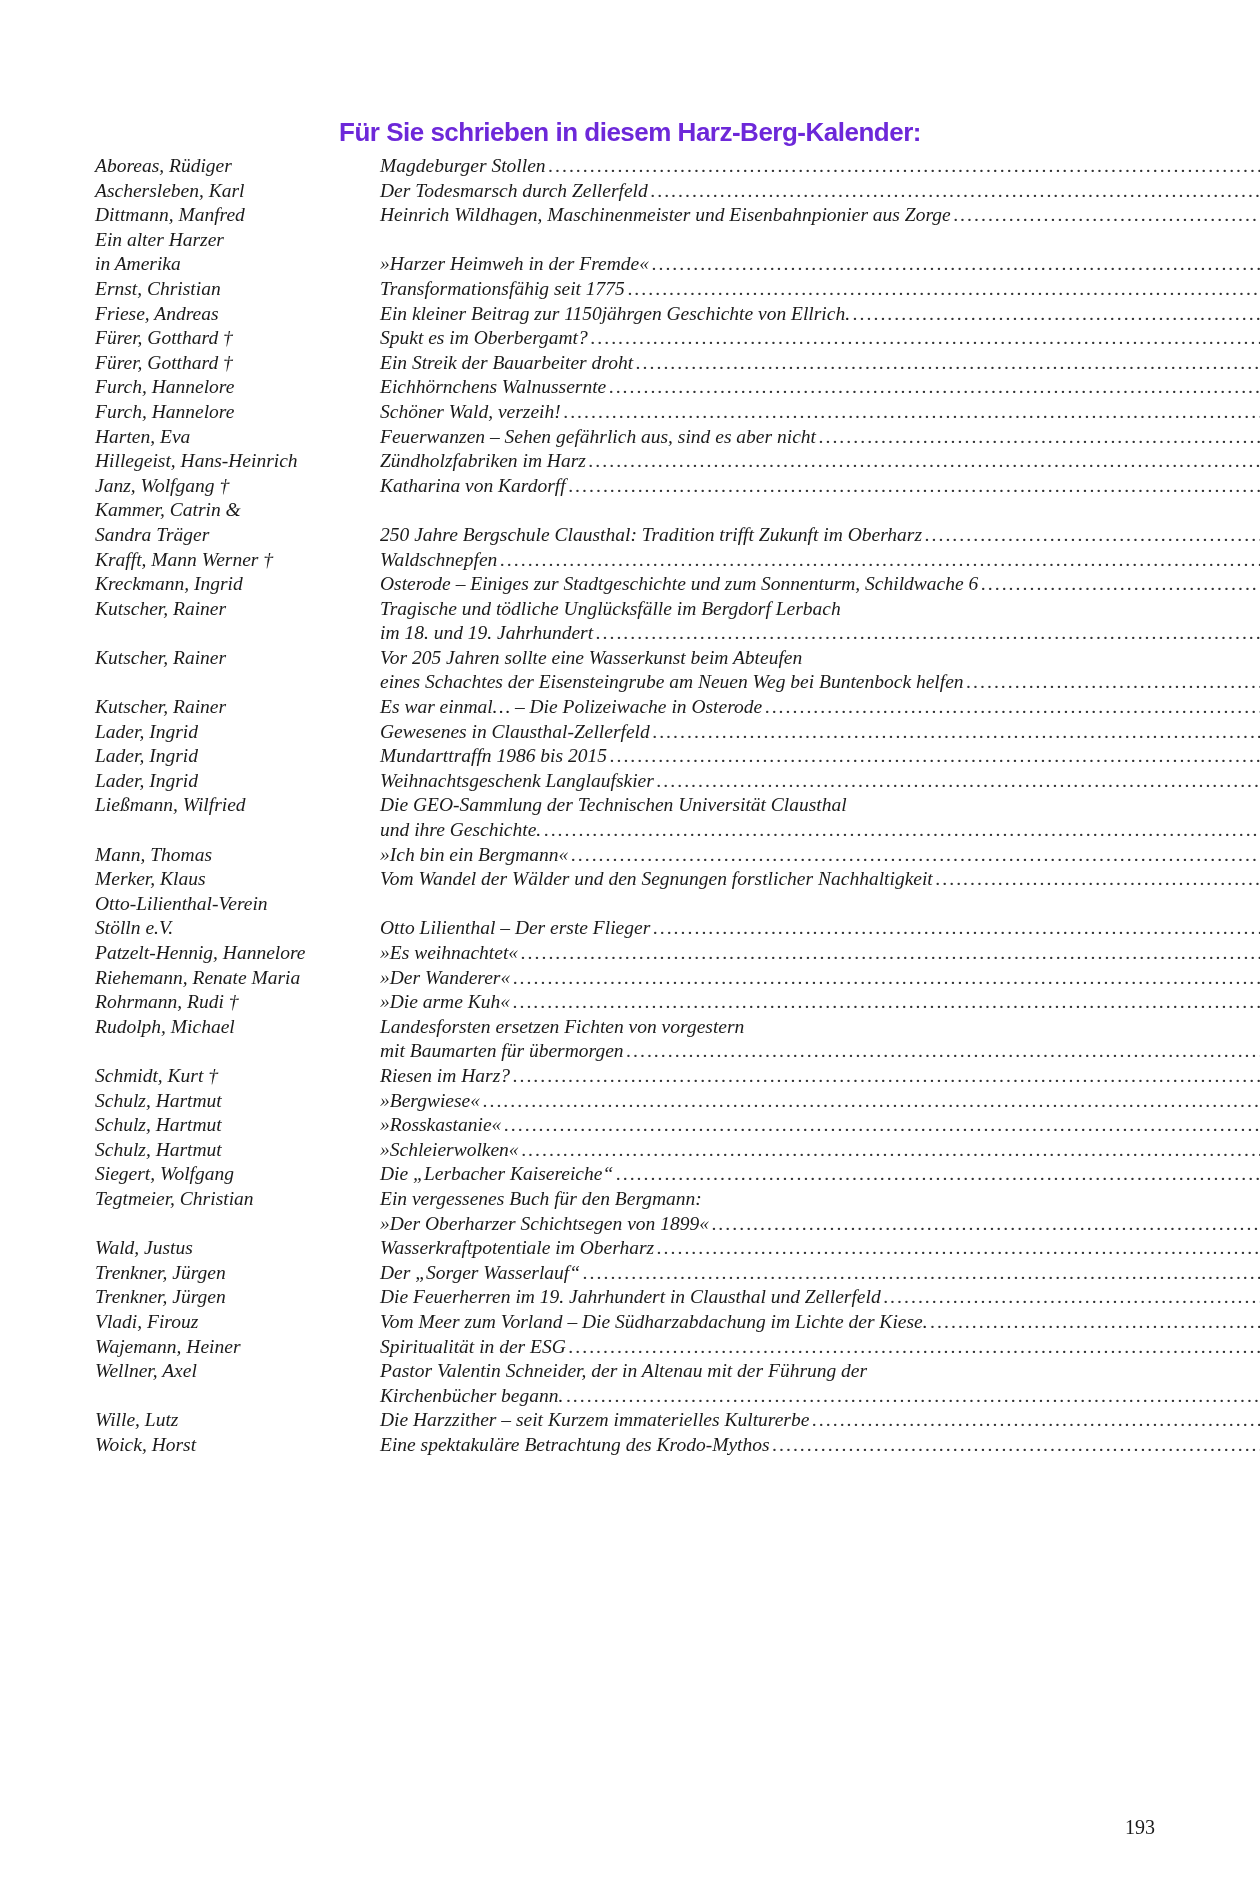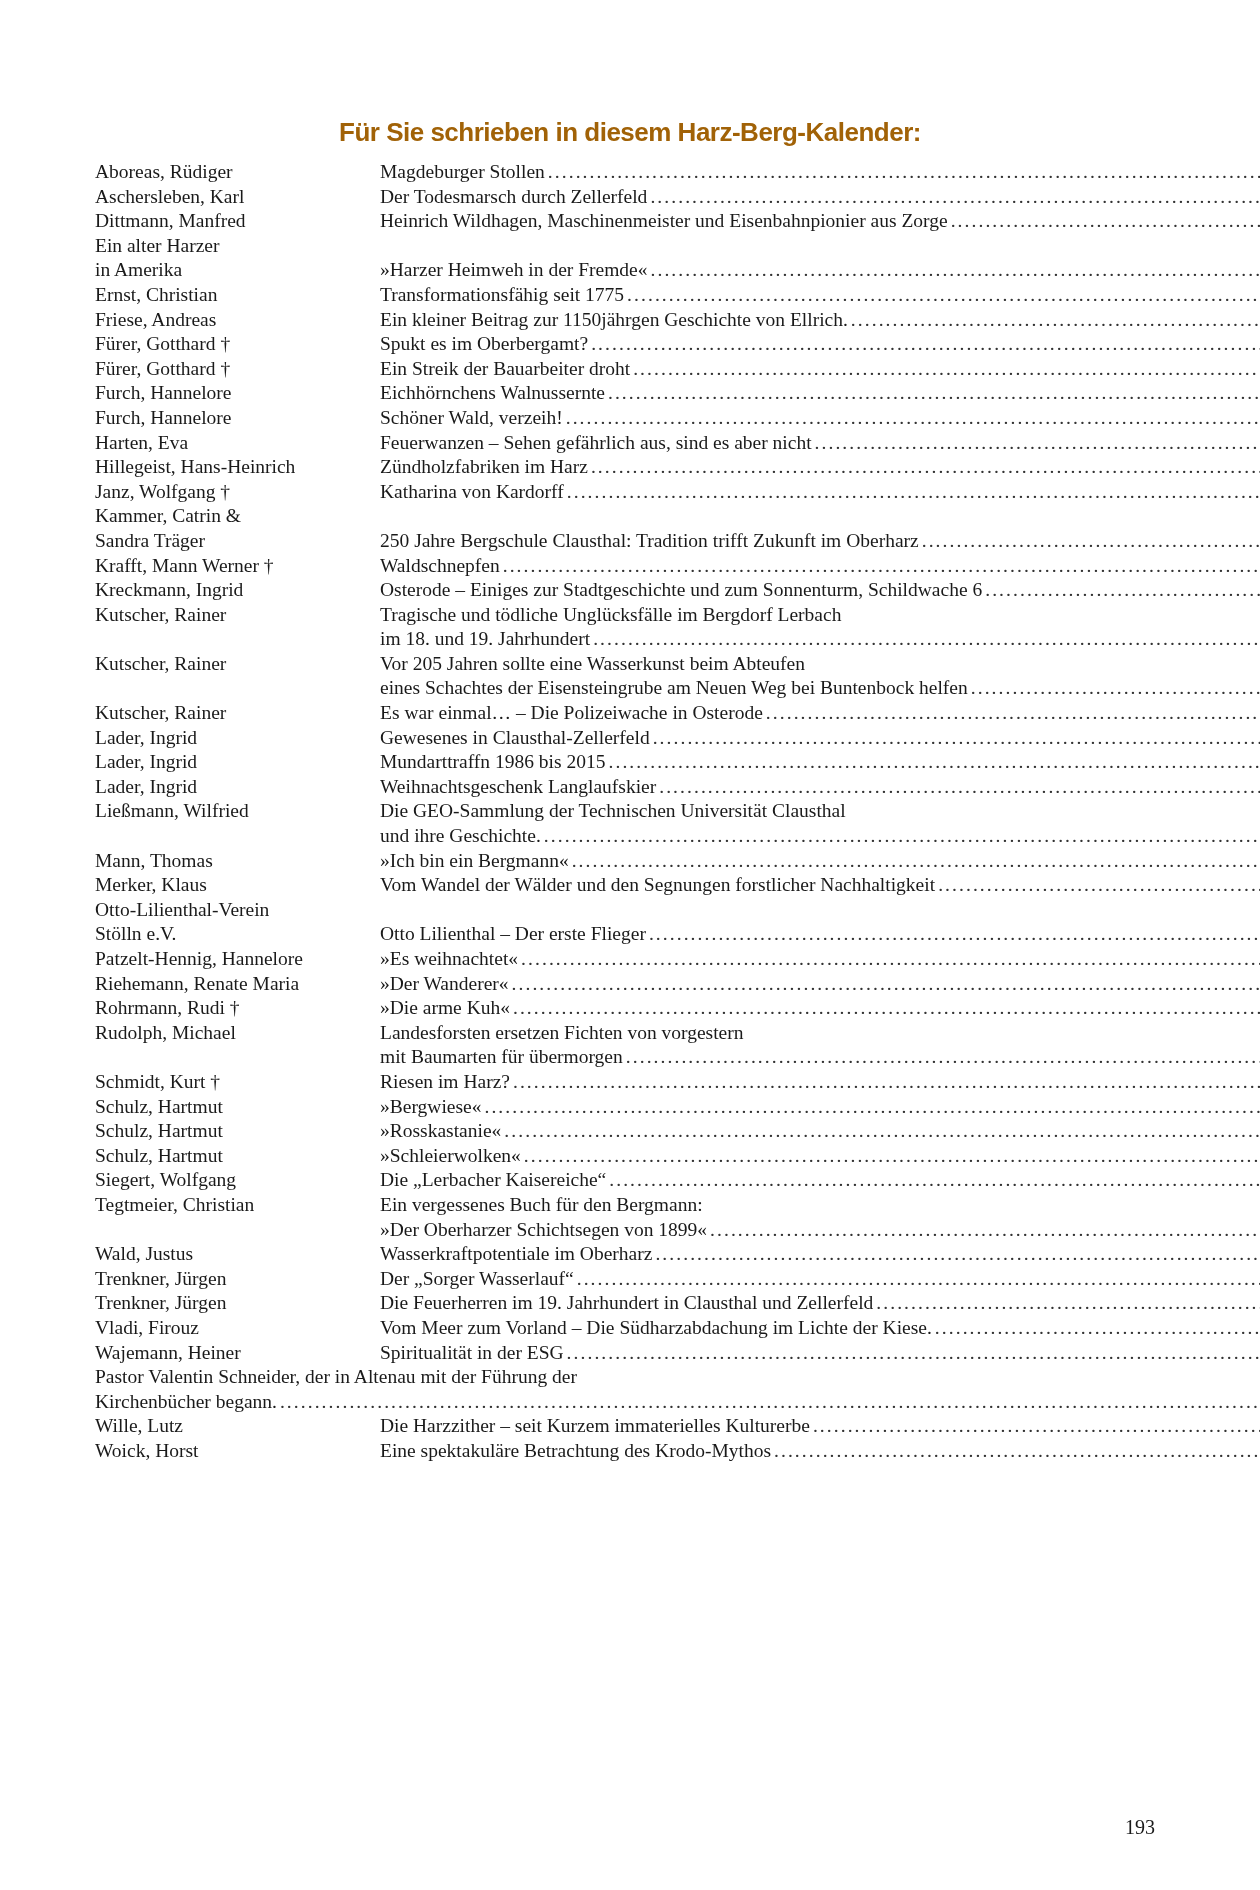--- a/index.html
+++ b/index.html
@@ -1,21 +1,21 @@
 <!DOCTYPE html>
 <html><head>
 <meta charset="utf-8">
 <style>
   html, body { margin: 0; padding: 0; background: #ffffff; }
   body { width: 1260px; height: 1890px; position: relative; overflow: hidden;
          font-family: "Liberation Serif", "DejaVu Serif", serif; color: #1a1a1a; }
   .page-title { position: absolute; top: 100px; left: 0; width: 1260px; text-align: center;
                 font-family: "Liberation Sans", "DejaVu Sans", sans-serif; font-weight: bold;
-                font-size: 26px; letter-spacing: -0.5px; color: #a16207; }
-  .toc { position: absolute; top: 160px; left: 95px; width: 1086px; }
+                font-size: 26px; letter-spacing: -0.5px; color: #6d28d9; }
+  .toc { position: absolute; top: 154px; left: 95px; width: 1086px; font-style: italic; }
   .row { display: flex; font-size: 19.5px; line-height: 24.6px; }
   .author { width: 285px; flex: none; white-space: pre-line; }
   .entry { flex: 1; display: flex; flex-direction: column; }
   .line { display: flex; align-items: baseline; }
   .line .t { white-space: nowrap; }
   .line .dots { flex: 1; overflow: hidden; white-space: nowrap; margin: 0 4px 0 3px; letter-spacing: 2.2px; color: #333; }
   .line .dots::before { content: ". . . . . . . . . . . . . . . . . . . . . . . . . . . . . . . . . . . . . . . . . . . . . . . . . . . . . . . . . . . . . . . . . . . . . . . . . . . . . . . . . . . . . . . . . . . . . . . . . . . . . . . . . . . . . . . . . . . . . . . . . . . . . . . . . . . . . . . . . . . . . . . . . . . . . . . . . . . . . . . . . . . . . . . . . . . . . . . . . . . . . . . . . . ."; letter-spacing: -1.4px; }
   .page-number { position: absolute; top: 1808px; left: 1125px; font-size: 20px; margin-top: 8px; }
 </style>
 </head>
@@ -414,20 +414,21 @@
     <div class="row">
       <div class="author">Wajemann, Heiner</div>
       <div class="entry">
         <div class="line">
           <span class="t">Spiritualität in der ESG</span>
           <span class="dots"></span>
         </div>
       </div>
     </div>
     <div class="row">
+      <div class="author">Wellner, Axel</div>
       <div class="entry">
         <div class="line">
           <span class="t">Pastor Valentin Schneider, der in Altenau mit der Führung der</span>
         </div>
         <div class="line">
           <span class="t">Kirchenbücher begann.</span>
           <span class="dots"></span>
         </div>
       </div>
     </div>

